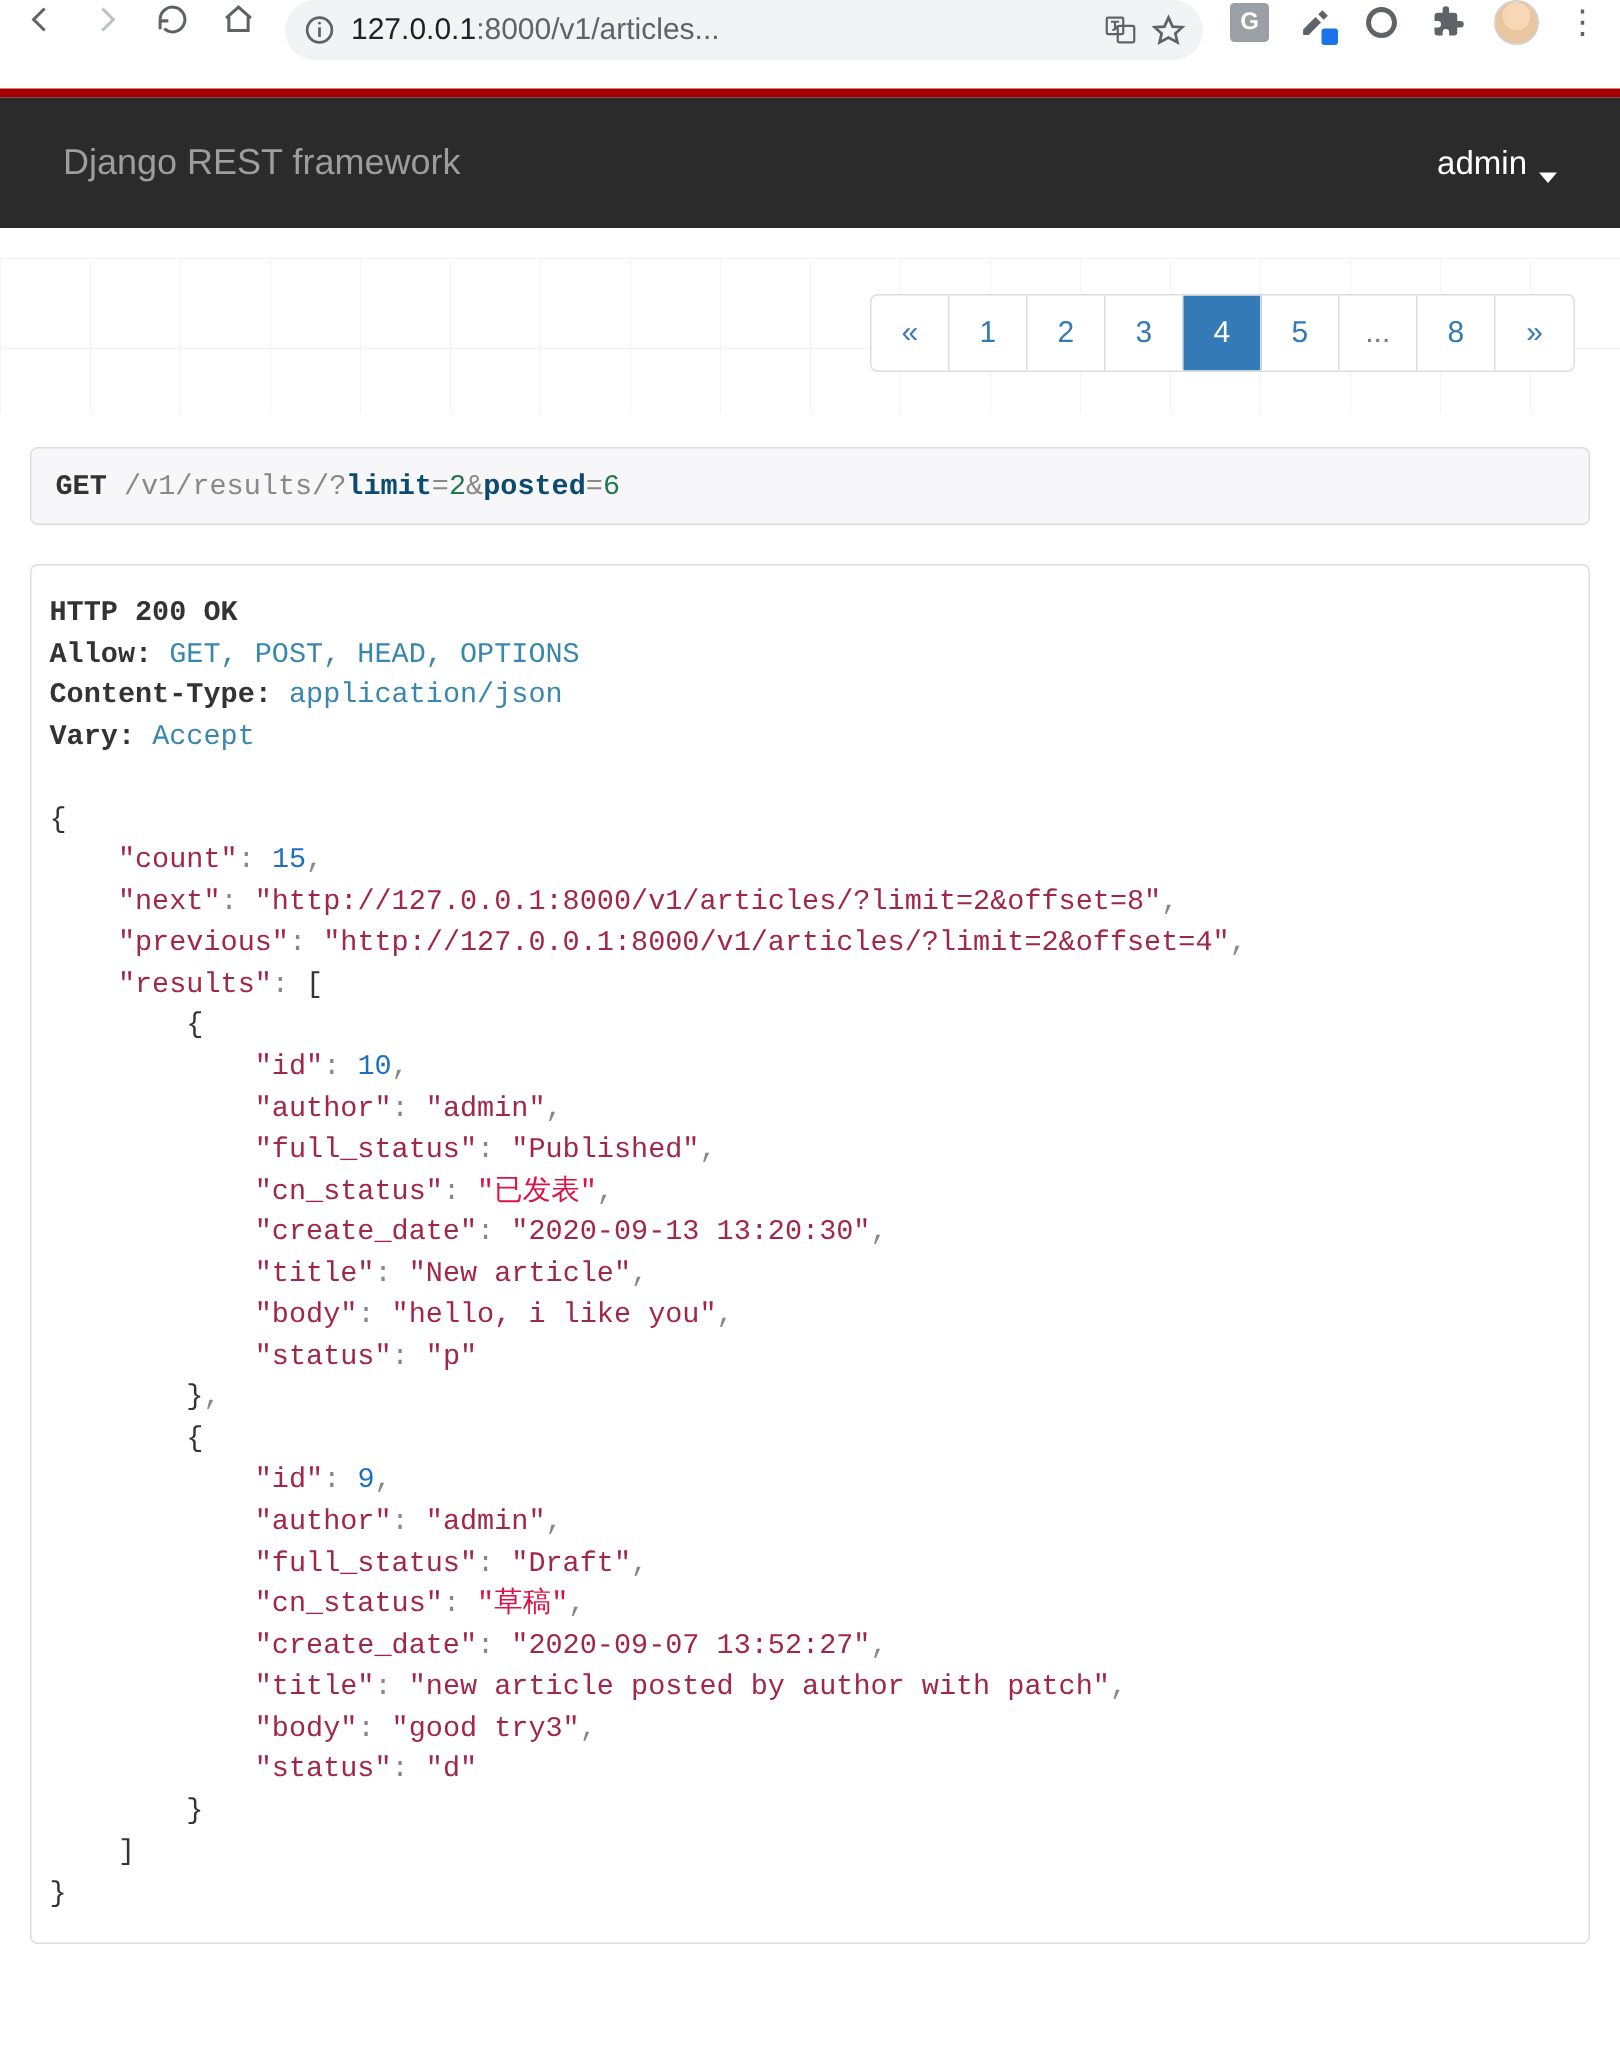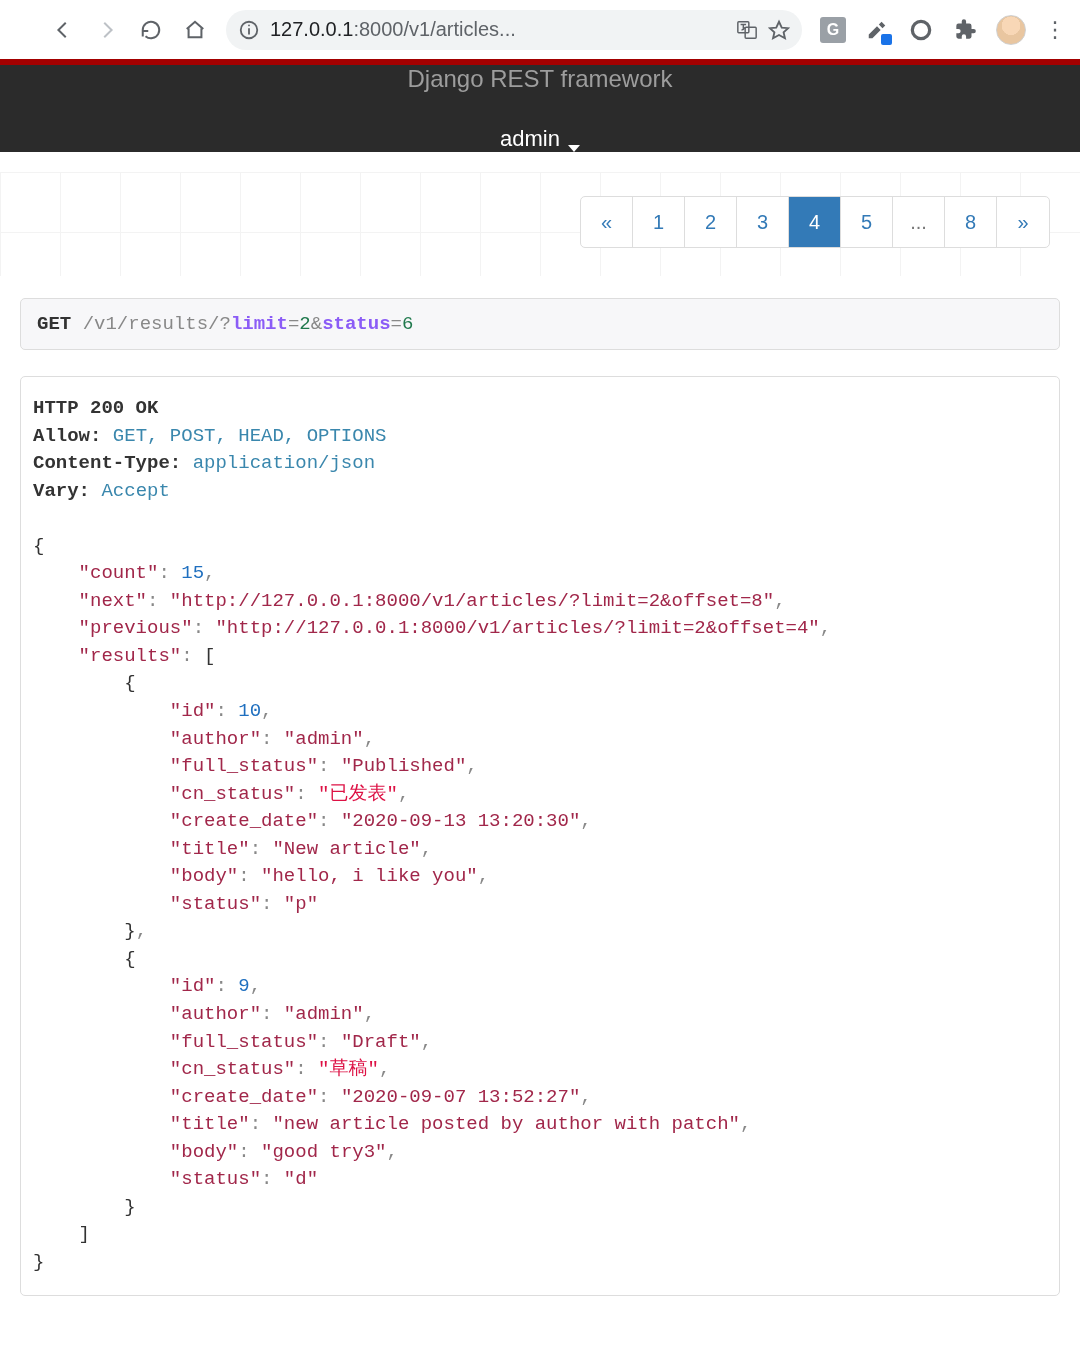--- a/index.html
+++ b/index.html
@@ -6,25 +6,24 @@
   body {
     margin: 0; padding: 0;
     font-family: -apple-system, BlinkMacSystemFont, "Segoe UI", Helvetica, Arial, sans-serif;
     background: #fff;
     width: 1080px;
   }
 
   
   .browser-bar {
     height: 59px;
-    display: flex; align-items: center;
+    display: flex; align-items: flex-start;
     padding: 0 14px;
     gap: 18px;
     background: #fff;
-    margin-left: 36px;
   }
   .nav-btn {
     width: 26px; height: 26px;
     display: flex; align-items: center; justify-content: center;
     color: #5f6368;
     cursor: pointer;
   }
   .nav-btn.disabled { color: #bdc1c6; }
   .nav-btn svg { width: 22px; height: 22px; }
 
@@ -63,21 +62,20 @@
   .picker .dot{position:absolute; right:-2px; bottom:-2px; width:11px; height:11px; background:#1a73e8; border-radius:2px;}
 
   
   .red-strip { height: 6px; background: #a30000; }
   .navbar {
     background: #2b2b2b;
     height: 87px;
     display: flex; align-items: center;
     padding: 0 42px;
     color: #fff;
-    flex-direction: column;
   }
   .brand { color: #9d9d9d; font-size: 24px; }
   .spacer { flex:1; }
   .user-drop { display:flex; align-items:flex-end; gap:8px; font-size:22px; color:#fff; cursor:pointer; }
   .user-drop .caret { width:0;height:0;border-left:6px solid transparent;border-right:6px solid transparent;border-top:7px solid #fff; }
 
   .content-wrap { padding: 20px; }
 
   
   .grid-bg {
@@ -120,21 +118,21 @@
     padding:14px 16px;
     margin-top: 22px;
     font-family: "SFMono-Regular", Consolas, "Liberation Mono", Menlo, monospace;
     font-size:19px;
     color:#333;
   }
   .req-method{font-weight:bold;}
   .req-path .slash{color:#888;}
   .req-path .seg{color:#888;margin-top:21px;}
   .req-path .q{color:#888;}
-  .req-path .k{color:#8b5cf6; font-weight:bold;}
+  .req-path .k{color:#0c4a6e; font-weight:bold;}
   .req-path .eq{color:#888;}
   .req-path .v{color:#20794d;}
 
   
   .resp {
     border:1px solid #ddd;
     border-radius:5px;
     background:#fff;
     padding:18px 10px 18px 12px;
     margin-top: 26px;
@@ -251,21 +249,21 @@
         <div class="pg active">4</div>
         <div class="pg">5</div>
         <div class="pg disabled">...</div>
         <div class="pg">8</div>
         <div class="pg">»</div>
       </div>
   </div>
 
   <div class="panel">
     <span class="req-method">GET</span>
-    <span class="req-path" id="req-path"> <span class="slash">/</span><span class="seg">v1</span><span class="slash">/</span><span class="seg">results</span><span class="slash">/</span><span class="q">?</span><span class="k">limit</span><span class="eq">=</span><span class="v">2</span><span class="q">&amp;</span><span class="k">status</span><span class="eq">=</span><span class="v">6</span></span>
+    <span class="req-path" id="req-path"> <span class="slash">/</span><span class="seg">v1</span><span class="slash">/</span><span class="seg">results</span><span class="slash">/</span><span class="q">?</span><span class="k">limit</span><span class="eq">=</span><span class="v">2</span><span class="q">&amp;</span><span class="k">posted</span><span class="eq">=</span><span class="v">6</span></span>
   </div>
 
   <pre class="resp" id="resp"><span class="hk">HTTP 200 OK</span>
 <span class="hk">Allow:</span> <span class="hv">GET, POST, HEAD, OPTIONS</span>
 <span class="hk">Content-Type:</span> <span class="hv">application/json</span>
 <span class="hk">Vary:</span> <span class="hv">Accept</span>
 
 <span class="jb">{</span>
     <span class="jk">"count"</span><span class="jp">: </span><span class="jn">15</span><span class="jp">,</span>
     <span class="jk">"next"</span><span class="jp">: </span><span class="js">"http://127.0.0.1:8000/v1/articles/?limit=2&amp;offset=8"</span><span class="jp">,</span>

